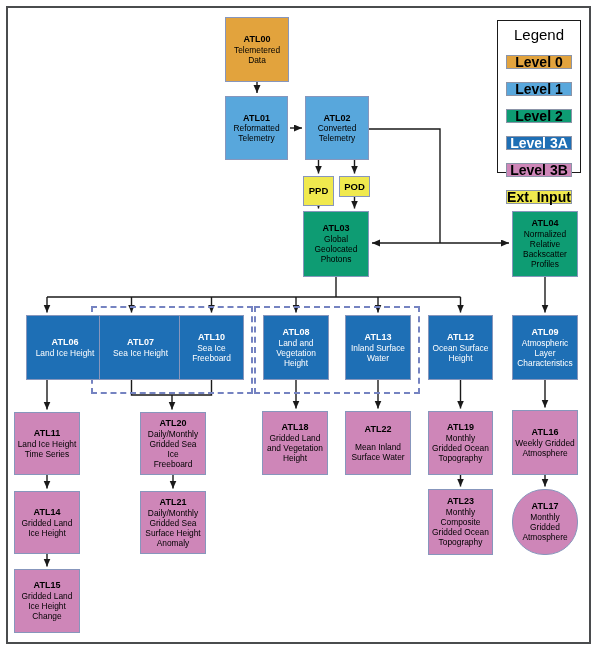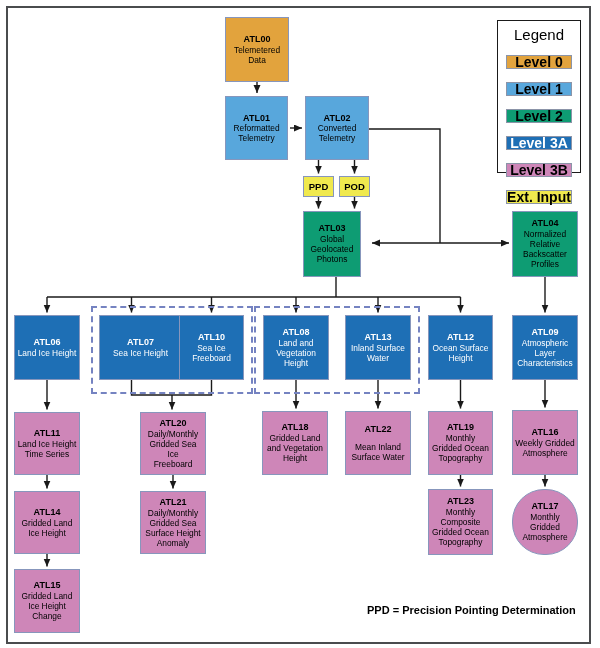--- a/index.html
+++ b/index.html
@@ -79,41 +79,41 @@
 <div class="node lvl1" style="left:225px;top:96px;width:63px;height:64px;">
   <span class="code">ATL01</span>
   <span class="label">Reformatted
 Telemetry</span>
 </div>
 <div class="node lvl1" style="left:305px;top:96px;width:64px;height:64px;">
   <span class="code">ATL02</span>
   <span class="label">Converted
 Telemetry</span>
 </div>
-<div class="node ext" style="left:303px;top:176px;width:31px;height:21px;">
+<div class="node ext" style="left:303px;top:176px;width:31px;height:30px;">
   <span class="code">PPD</span>
 </div>
 <div class="node ext" style="left:339px;top:176px;width:31px;height:21px;">
   <span class="code">POD</span>
 </div>
-<div class="node lvl2" style="left:303px;top:211px;width:58px;height:66px;">
+<div class="node lvl2" style="left:303px;top:211px;width:66px;height:66px;">
   <span class="code">ATL03</span>
   <span class="label">Global
 Geolocated
 Photons</span>
 </div>
 <div class="node lvl2" style="left:512px;top:211px;width:66px;height:66px;">
   <span class="code">ATL04</span>
   <span class="label">Normalized
 Relative
 Backscatter
 Profiles</span>
 </div>
 
-<div class="node lvl3a" style="left:14px;top:315px;width:66px;height:65px;">
+<div class="node lvl3a" style="left:26px;top:315px;width:78px;height:65px;">
   <span class="code">ATL06</span>
   <span class="label">Land Ice Height</span>
 </div>
 <div class="node lvl3a" style="left:99px;top:315px;width:83px;height:65px;">
   <span class="code">ATL07</span>
   <span class="label">Sea Ice Height</span>
 </div>
 <div class="node lvl3a" style="left:179px;top:315px;width:65px;height:65px;">
   <span class="code">ATL10</span>
   <span class="label">Sea Ice
@@ -211,14 +211,13 @@
   <div class="legend-title">Legend</div>
   <div class="sw lvl0">Level 0</div>
   <div class="sw lvl1">Level 1</div>
   <div class="sw lvl2">Level 2</div>
   <div class="sw lvl3a">Level 3A</div>
   <div class="sw lvl3b">Level 3B</div>
   <div class="sw ext">Ext. Input</div>
 </div>
 
 <div class="notes">
-  <div>PPD = Precision Pointing Determination</div>
 </div>
 
 </body></html>

